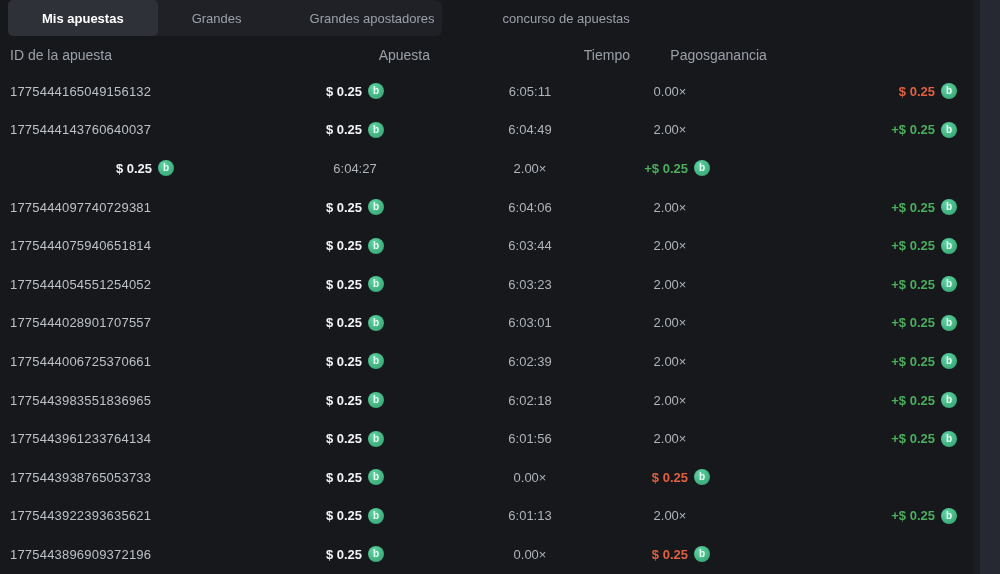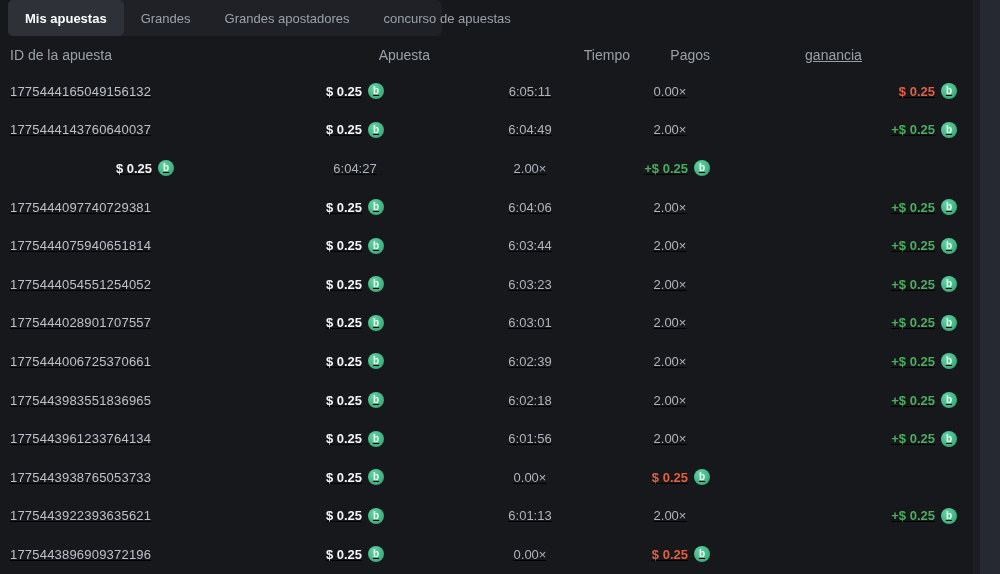--- a/index.html
+++ b/index.html
@@ -15,44 +15,44 @@
   
   .tabbar {
     position: absolute; left: 8px; top: 0;
     width: 434px; height: 36px;
     background: #1f2127;
     border-radius: 6px;
     display: flex; align-items: stretch;
   }
   .tab {
     display: flex; align-items: center;
-    padding: 0 17px;
+    padding: 0 34px;
     color: #9ba1a9; font-size: 13px;
     cursor: pointer; white-space: nowrap;
     border-radius: 5px;
   }
   .tab.active {
     background: #2e3138;
     color: #ffffff; font-weight: bold;
   }
 
   
   .table { position: absolute; left: 0; top: 36px; right: 35px; }
   .thead, .trow {
     display: grid;
     grid-template-columns: 270px 150px 200px 80px 1fr;
     padding: 0 8px 0 10px;
     align-items: center;
   }
   .thead { height: 34px; margin-top: 2px; }
   .th { color: #9aa0a8; font-size: 14px; }
   .th.c-bet, .th.c-time, .th.c-pay { text-align: right; }
-  .th.c-profit { text-align: center; text-decoration: underline; }
-
-  .trow { height: 38.6px; cursor: pointer; text-decoration: underline; }
+  .th.c-profit { text-align: left; }
+
+  .trow { height: 38.6px; cursor: pointer; }
   .cell-id { color: #bcc1c8; font-size: 13px; letter-spacing: .2px; }
   .cell-bet, .cell-time, .cell-pay { display: flex; justify-content: center; align-items: center; }
   .cell-profit { display: flex; justify-content: flex-end; align-items: center; }
   .bet-amount { color: #f2f4f6; font-weight: bold; font-size: 13px; }
   .cell-time, .cell-pay { color: #aeb4bb; font-size: 13px; }
   .profit { font-weight: bold; font-size: 13px; }
 
   .coin {
     width: 16px; height: 16px; border-radius: 50%;
     background: radial-gradient(circle at 35% 30%, #5ed3a2, #2f9e6c);

